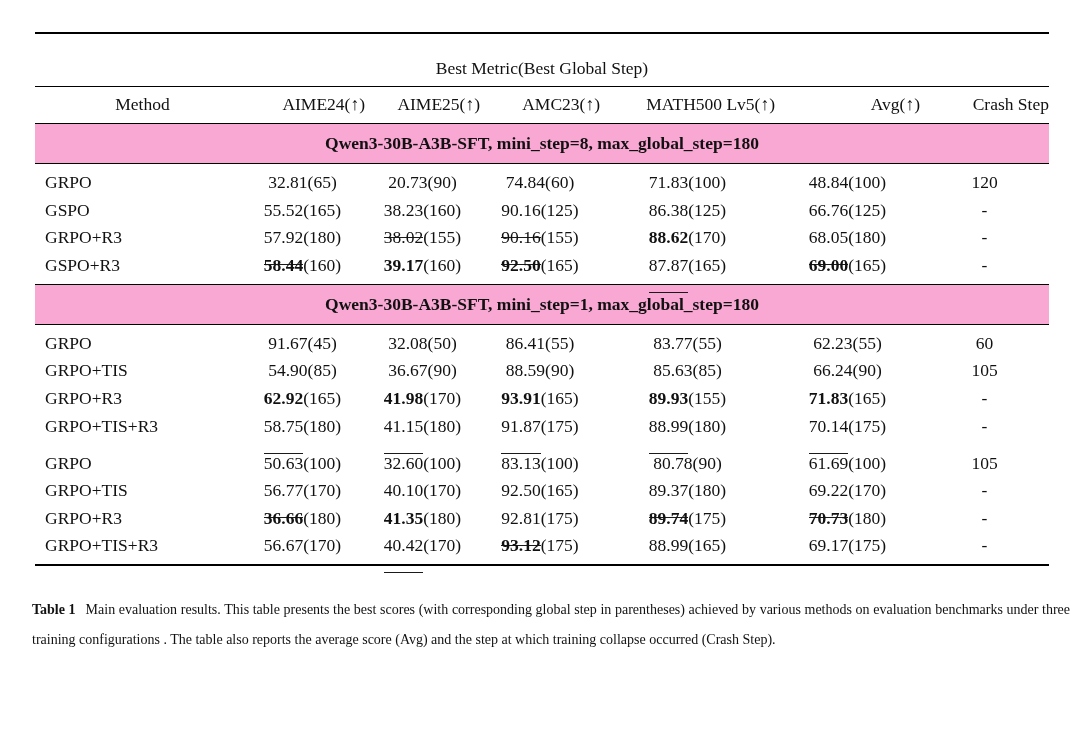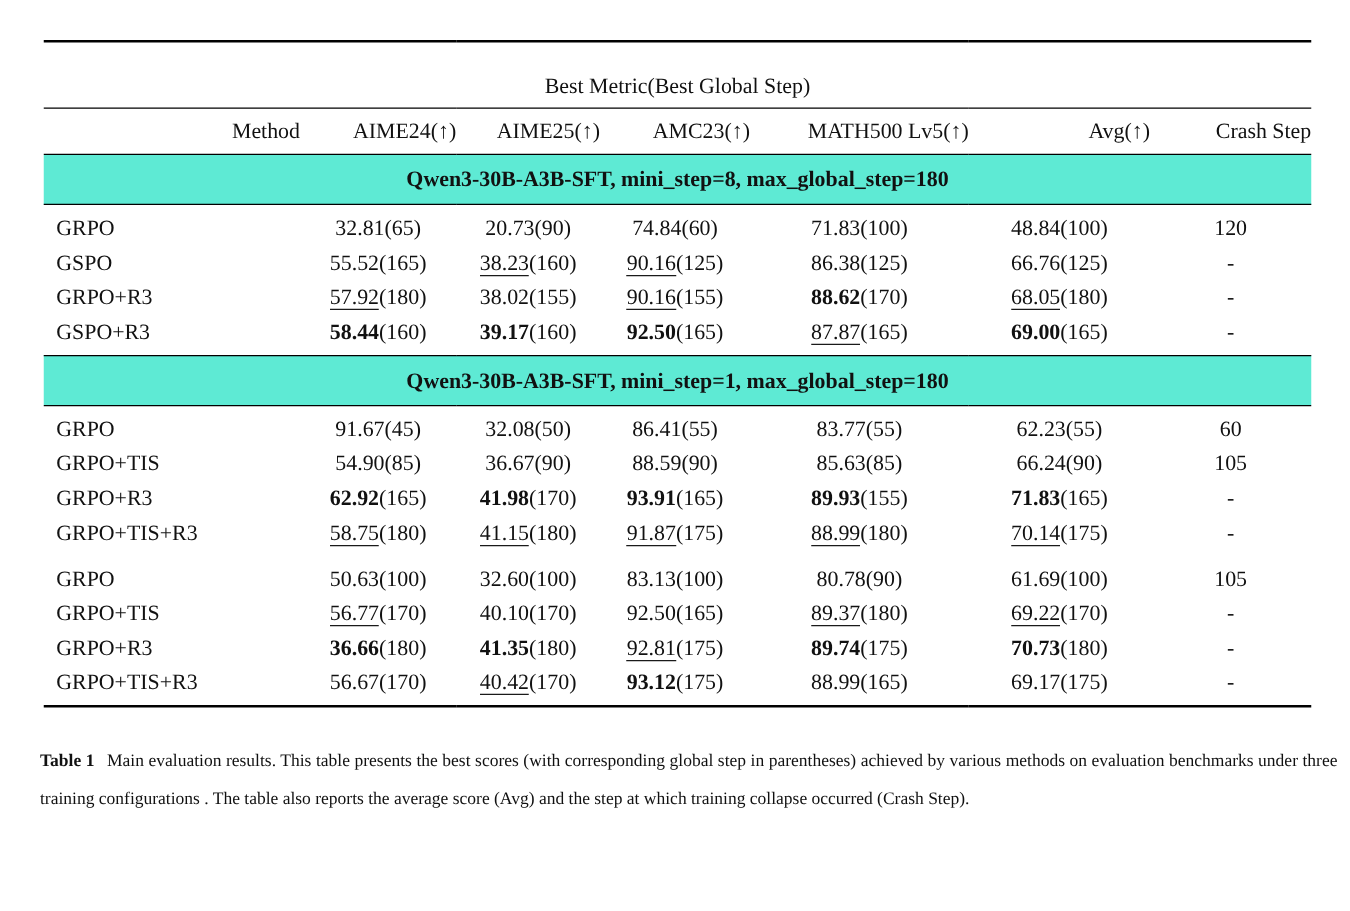--- a/index.html
+++ b/index.html
@@ -19,36 +19,36 @@
   thead th { font-weight:400; }
   th.title-cell {
     text-align:center; padding:24px 0 7px;
     border-bottom:1.3px solid #000;
   }
   tr.cols-row th {
     text-align:right; padding:7px 0 8px;
     border-bottom:1.3px solid #000;
     white-space:nowrap;
   }
-  tr.cols-row th.method { text-align:right; padding-left:10px; }
+  tr.cols-row th.method { text-align:center; padding-left:10px; }
   tr.band-row th {
-    background:#5eead4; font-weight:700; text-align:center;
+    background:#f9a8d4; font-weight:700; text-align:center;
     padding:9px 0; font-size:17.5px;
     border-top:1.3px solid #000;
     border-bottom:1.3px solid #000;
   }
   tbody td {
     text-align:center; padding:2.8px 0; white-space:nowrap;
     line-height:22px;
   }
   tbody td.method { text-align:left; padding-left:10px; }
   tbody tr.first td { padding-top:7px; }
   tbody tr.last  td { padding-bottom:8px; }
   .b { font-weight:700; }
-  .u { border-bottom:1.6px solid #1a1a1a; padding-bottom:0;text-align:center; }
+  .u { border-bottom:1.6px solid #1a1a1a; padding-bottom:17px;text-align:center; }
   .caption {
     position:absolute; left:32px; top:580px; width:1038px;
     font-size:14px; line-height:30px; text-align:justify; color:#111;margin-top:15px;
   }
   .caption .cap-label { font-weight:700; margin-right:10px; }
 </style>
 </head>
 <body>
 
 <div class="table-wrap">

